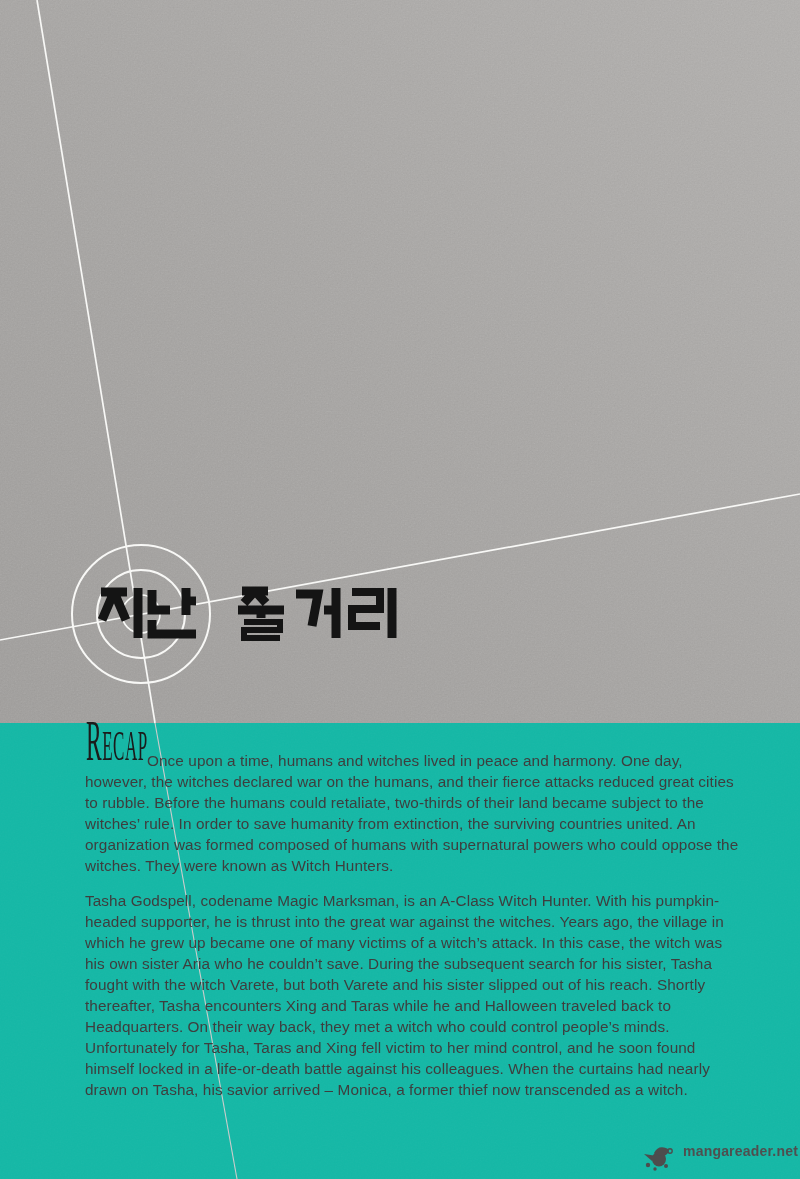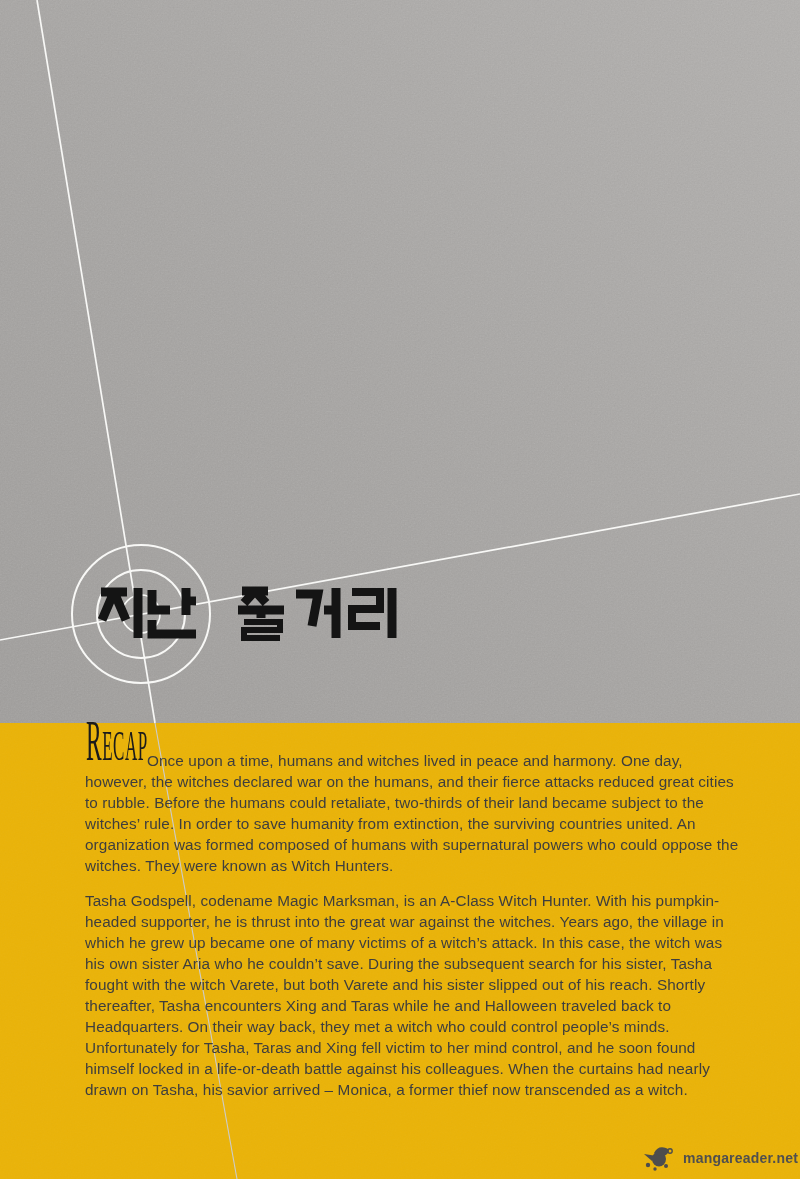--- a/index.html
+++ b/index.html
@@ -1,20 +1,20 @@
 <!DOCTYPE html>
 <html><head>
 <meta charset="utf-8">
 <style>
   html, body { margin: 0; padding: 0; background: #ffffff; }
   .page {
     position: relative;
     width: 800px;
     height: 1179px;
-    background: #eab308;
+    background: #14b8a6;
     overflow: hidden;
     font-family: "Liberation Sans", sans-serif;
   }
   .bg-art {
     position: absolute;
     left: 0; top: 0;
     z-index: 0;
     display: block;
   }
   .sr-only {
@@ -58,21 +58,21 @@
     text-indent: 0;
   }
   .recap-initial { font-size: 47px; }
   .recap-rest   { font-size: 34px; }
   .watermark {
     position: absolute;
     left: 642px;
     top: 1143px;
     z-index: 2;
     display: flex;
-    align-items: center;
+    align-items: flex-start;
     gap: 3px;
   }
   .watermark-text {
     font-size: 14px;
     font-weight: bold;
     color: #4f4f4f;
     letter-spacing: 0.2px;
   }
 </style>
 </head>

